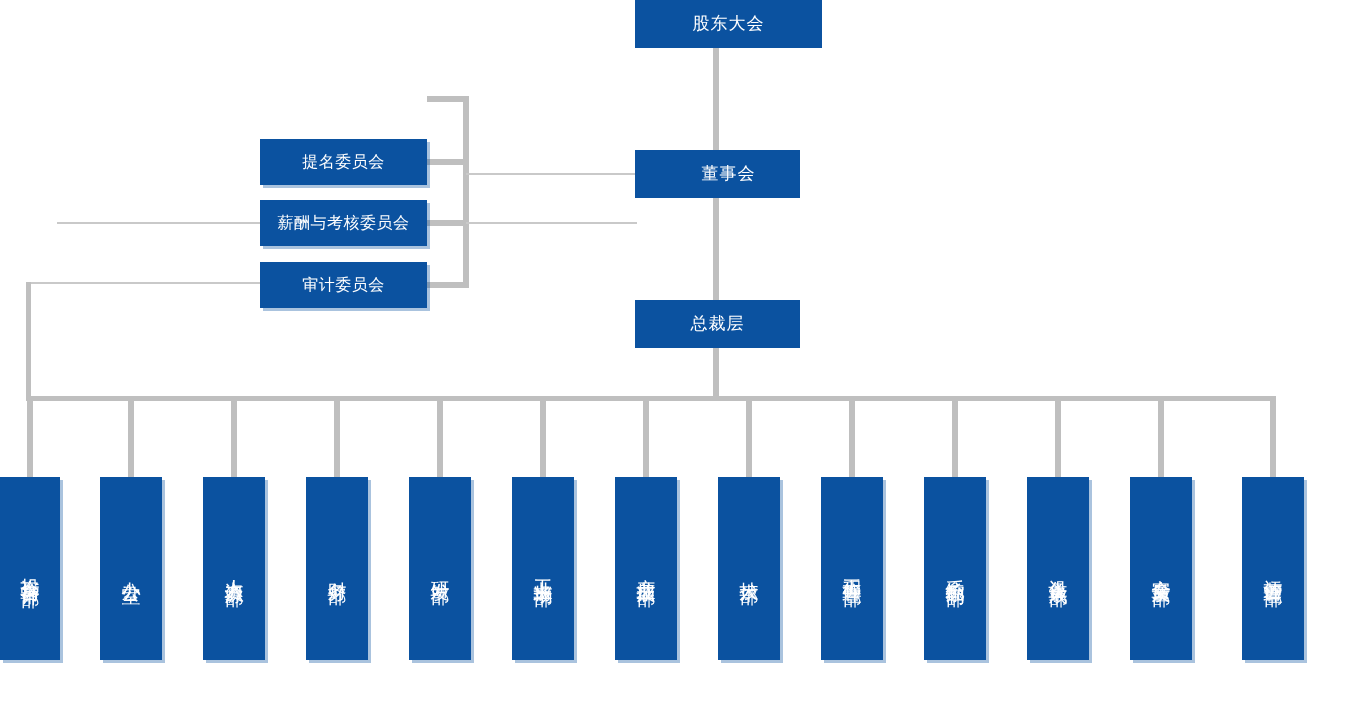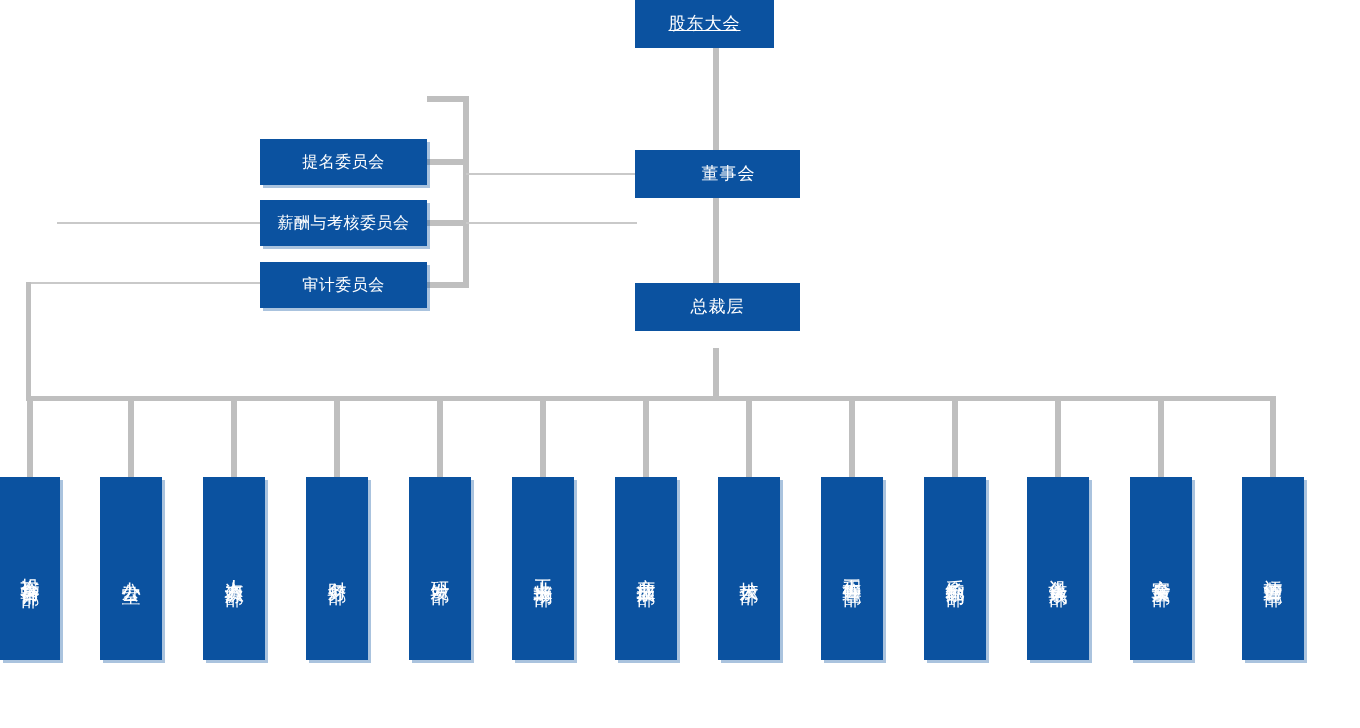--- a/index.html
+++ b/index.html
@@ -108,29 +108,29 @@
   <div class="conn" style="left:437px; top:396px; width:6px; height:85px;"></div>
   <div class="conn" style="left:540px; top:396px; width:6px; height:85px;"></div>
   <div class="conn" style="left:643px; top:396px; width:6px; height:85px;"></div>
   <div class="conn" style="left:746px; top:396px; width:6px; height:85px;"></div>
   <div class="conn" style="left:849px; top:396px; width:6px; height:85px;"></div>
   <div class="conn" style="left:952px; top:396px; width:6px; height:85px;"></div>
   <div class="conn" style="left:1055px; top:396px; width:6px; height:85px;"></div>
   <div class="conn" style="left:1158px; top:396px; width:6px; height:85px;"></div>
   <div class="conn" style="left:1270px; top:396px; width:6px; height:85px;"></div>
 
-  <div class="node node-h" style="left:635px; top:0px; width:139px; height:48px;text-decoration:underline;">
+  <div class="node node-h" style="left:635px; top:0px; width:187px; height:48px;">
     <span>股东大会</span>
   </div>
 
   <div class="node node-h" style="left:635px; top:150px; width:165px; height:48px;padding-left:22px;">
     <span>董事会</span>
   </div>
 
-  <div class="node node-h" style="left:635px; top:283px; width:165px; height:48px;">
+  <div class="node node-h" style="left:635px; top:300px; width:165px; height:48px;">
     <span>总裁层</span>
   </div>
 
 
   <div class="node node-comm node-shadow" style="left:260px; top:139px; width:167px; height:46px;">
     <span>提名委员会</span>
   </div>
 
   <div class="node node-comm node-shadow" style="left:260px; top:262px; width:167px; height:46px;">
     <span>审计委员会</span>

